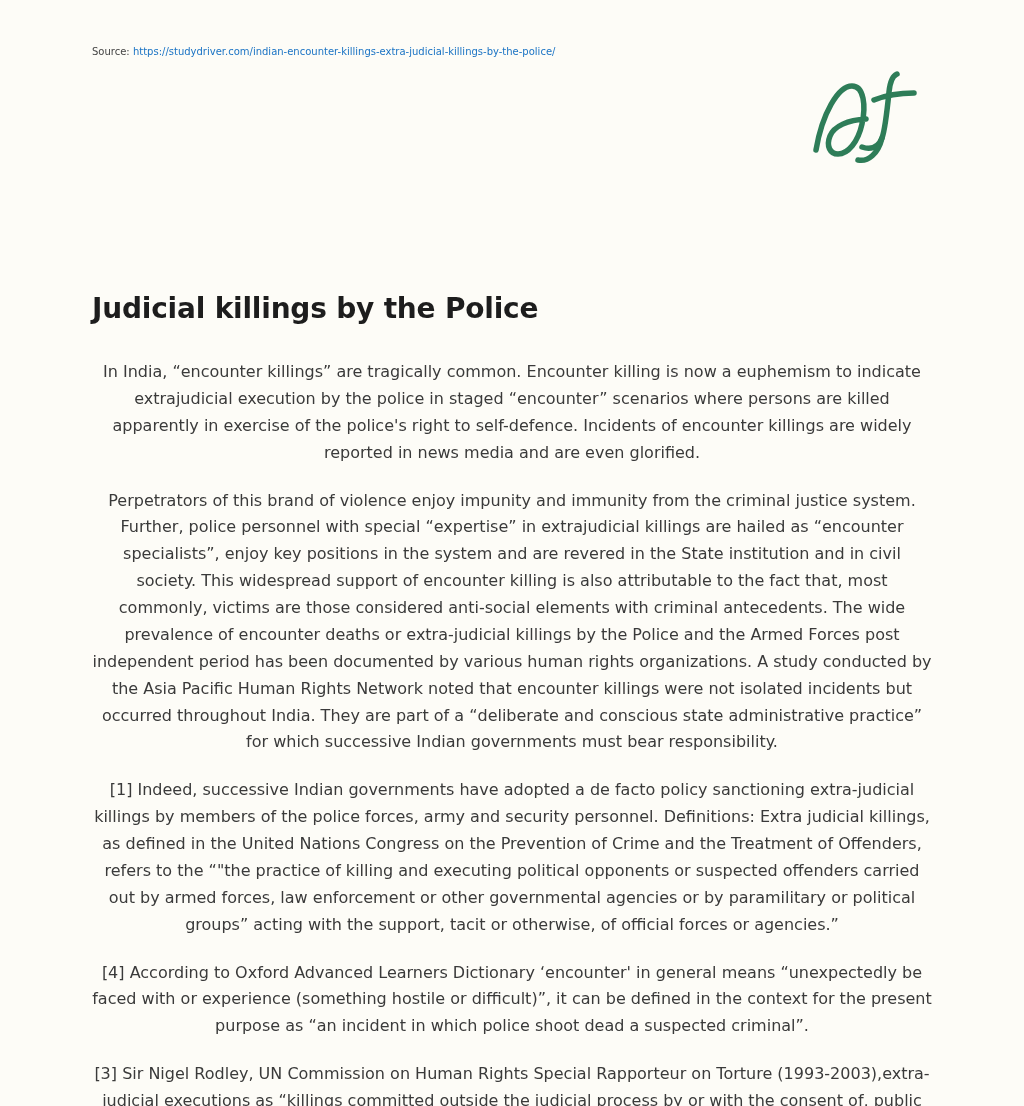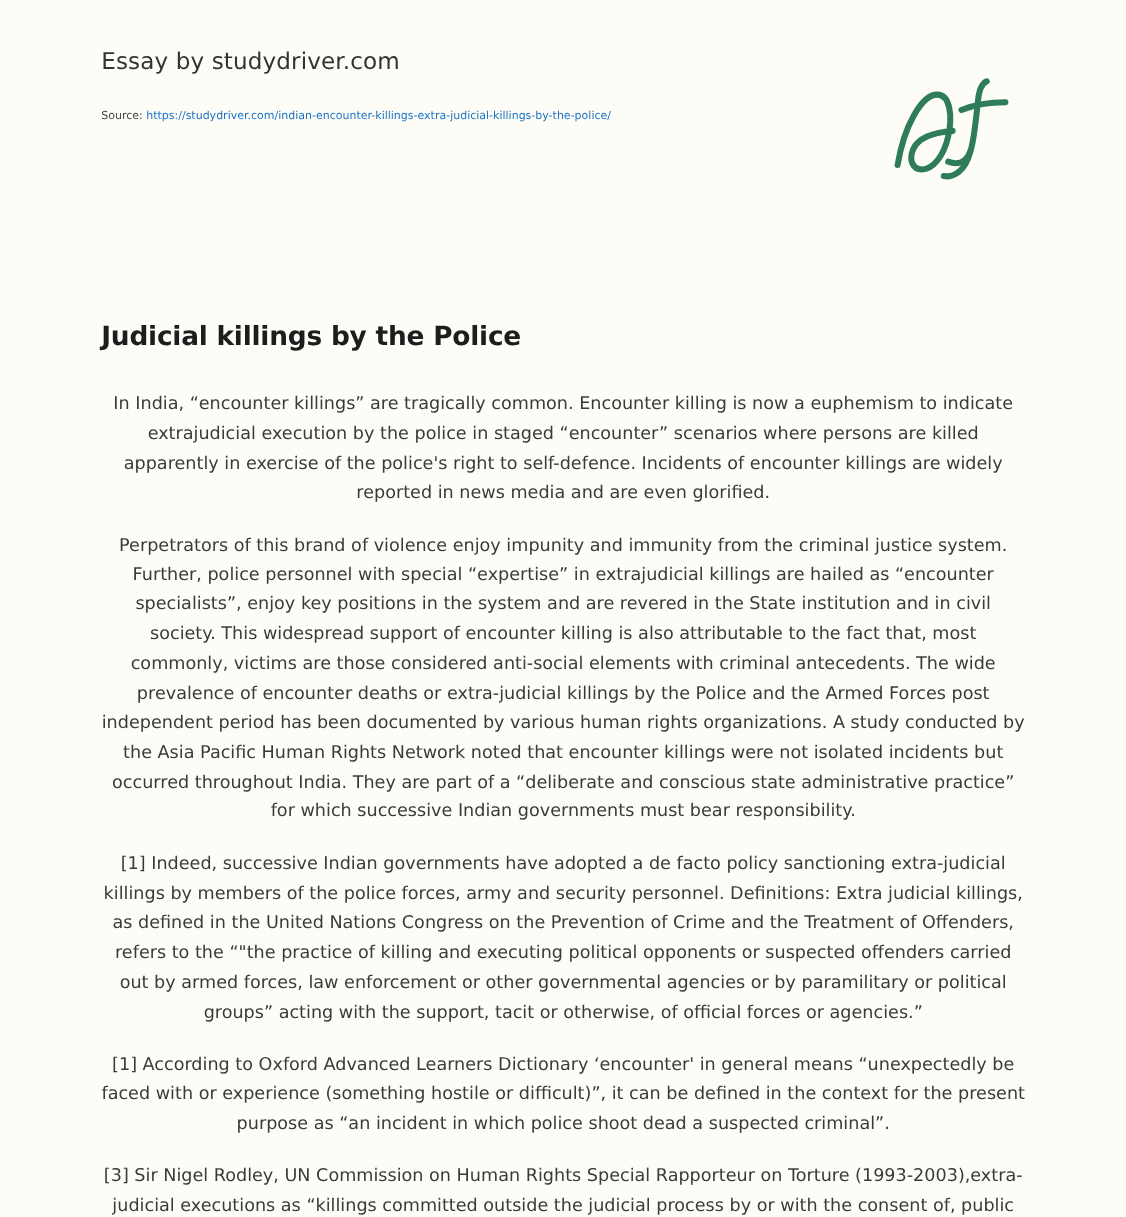--- a/index.html
+++ b/index.html
@@ -56,21 +56,21 @@
     height: 110px;
     position: relative;
     flex: 0 0 auto;
     margin-top: 18px;
     margin-right: 8px;
   }
   .logo svg {
     display: block;
   }
   h1.doc-title {
-    font-size: 24px;
+    font-size: 28px;
     font-weight: bold;
     color: #1d1d1d;
     margin: 120px 0 34px 0;
     letter-spacing: -0.2px;
   }
   .body-text p {
     font-size: 16px;
     line-height: 1.68;
     color: #3a3a3a;
     margin: 0 0 21px 0;
@@ -80,21 +80,20 @@
     margin-bottom: 0;
   }
 </style>
 </head>
 <body>
 
 <div class="page">
 
   <div class="header-row">
     <div class="header-left">
-      <div class="essay-by">Essay by studydriver.com</div>
       <div class="source-line">
         <span class="source-label">Source: </span><a class="source-url" href="#">https://studydriver.com/indian-encounter-killings-extra-judicial-killings-by-the-police/</a>
       </div>
     </div>
 
     <div class="logo">
       <svg width="120" height="110" viewBox="0 0 120 110" xmlns="http://www.w3.org/2000/svg">
         <g fill="none" stroke="#2e7d58" stroke-width="5.5" stroke-linecap="round" stroke-linejoin="round">
           <path d="M12 88 C 18 52, 34 24, 48 24 C 60 24, 62 44, 58 62 C 54 80, 44 92, 34 92 C 26 92, 22 84, 26 74 C 30 64, 44 58, 62 57"></path>
           <path d="M58 85 C 66 88, 74 86, 78 76 C 81 68, 83 50, 85 30 C 86 20, 88 14, 93 12"></path>
@@ -104,18 +103,18 @@
       </svg>
     </div>
   </div>
 
   <h1 class="doc-title">Judicial killings by the Police</h1>
 
   <div class="body-text">
     <p>In India, “encounter killings” are tragically common. Encounter killing is now a euphemism to indicate extrajudicial execution by the police in staged “encounter” scenarios where persons are killed apparently in exercise of the police's right to self-defence. Incidents of encounter killings are widely reported in news media and are even glorified.</p>
     <p>Perpetrators of this brand of violence enjoy impunity and immunity from the criminal justice system. Further, police personnel with special “expertise” in extrajudicial killings are hailed as “encounter specialists”, enjoy key positions in the system and are revered in the State institution and in civil society. This widespread support of encounter killing is also attributable to the fact that, most commonly, victims are those considered anti-social elements with criminal antecedents. The wide prevalence of encounter deaths or extra-judicial killings by the Police and the Armed Forces post independent period has been documented by various human rights organizations. A study conducted by the Asia Pacific Human Rights Network noted that encounter killings were not isolated incidents but occurred throughout India. They are part of a “deliberate and conscious state administrative practice” for which successive Indian governments must bear responsibility.</p>
     <p>[1] Indeed, successive Indian governments have adopted a de facto policy sanctioning extra-judicial killings by members of the police forces, army and security personnel. Definitions: Extra judicial killings, as defined in the United Nations Congress on the Prevention of Crime and the Treatment of Offenders, refers to the “"the practice of killing and executing political opponents or suspected offenders carried out by armed forces, law enforcement or other governmental agencies or by paramilitary or political groups” acting with the support, tacit or otherwise, of official forces or agencies.”</p>
-    <p>[1] According to Oxford Advanced Learners Dictionary ‘encounter' in general means “unexpectedly be faced with or experience (something hostile or difficult)”, it can be defined in the context for the present purpose as “an incident in which police shoot dead a suspected criminal”.</p>
+    <p>[4] According to Oxford Advanced Learners Dictionary ‘encounter' in general means “unexpectedly be faced with or experience (something hostile or difficult)”, it can be defined in the context for the present purpose as “an incident in which police shoot dead a suspected criminal”.</p>
     <p>[3] Sir Nigel Rodley, UN Commission on Human Rights Special Rapporteur on Torture (1993-2003),extra-judicial executions as “killings committed outside the judicial process by or with the consent of, public officials, other than as necessary measures of law enforcement to protect life or as acts of armed conflict carried out in conformity with the rules of international humanitarian law.</p>
 
   </div>
 
 </div>
 
 </body></html>

